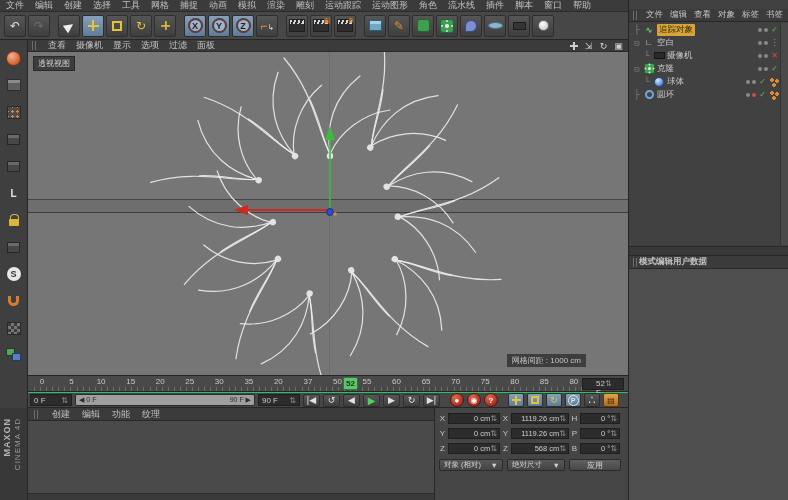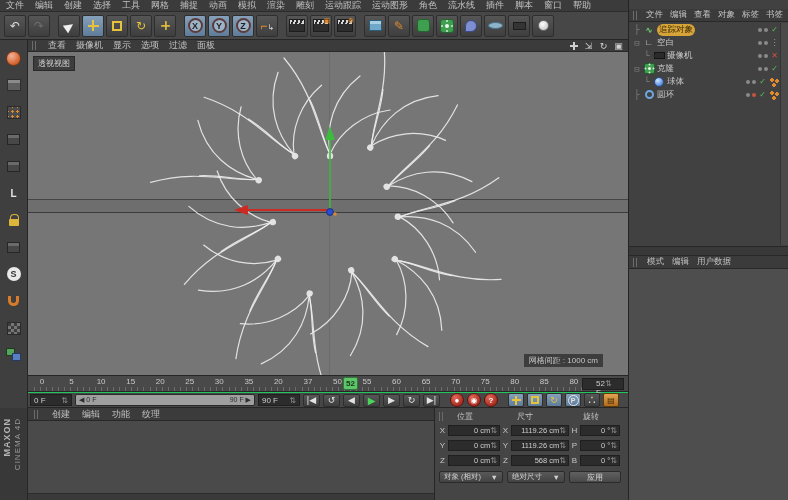--- a/index.html
+++ b/index.html
@@ -73,21 +73,21 @@
   .minicross { position:relative; width:8px; height:8px; }
   .minicross::before { content:""; position:absolute; left:3px; top:0; width:2px; height:8px; background:#cfcfcf; }
   .minicross::after { content:""; position:absolute; top:3px; left:0; width:8px; height:2px; background:#cfcfcf; }
   .vpcanvas { position:absolute; left:0; top:12px; width:600px; height:323px; overflow:hidden; }
   .horizonband { position:absolute; left:0; top:148px; width:600px; height:13px; background:#6e6e6e; }
   .hline1 { position:absolute; left:0; top:147px; width:600px; height:1px; background:#454545; }
   .hline2 { position:absolute; left:0; top:160px; width:600px; height:1px; background:#3c3c3c; }
   .vline  { position:absolute; left:301px; top:0; width:1px; height:323px; background:#6b6b6b; }
   .viewlabel { position:absolute; left:5px; top:4px; background:#3d3d3d; color:#cfcfcf; font-size:8px;
     padding:1px 4px; border:1px solid #2a2a2a; }
-  .gridlabel { position:absolute; right:25px; bottom:8px; background:#3d3d3d; color:#c6c6c6; font-size:8px;
+  .gridlabel { position:absolute; right:42px; bottom:8px; background:#3d3d3d; color:#c6c6c6; font-size:8px;
     padding:1px 5px; }
   #burst { position:absolute; left:0; top:0; }
 
   
   .ruler { position:absolute; left:28px; top:375px; width:600px; height:17px; background:#494949;
     border-top:1px solid #262626; border-bottom:1px solid #262626; }
   .ticks { position:absolute; left:6px; top:1px; width:548px; height:9px; display:flex; justify-content:space-between; }
   .ticks span { width:16px; text-align:center; font-size:8px; color:#c9c9c9; }
   .tickmarks { position:absolute; left:6px; top:11px; width:548px; height:4px;
     background:repeating-linear-gradient(90deg,#6e6e6e 0 1px,transparent 1px 6.08px); }
@@ -156,21 +156,21 @@
 
   
   .rightpanel { position:absolute; left:628px; top:0; width:160px; height:500px; background:#414141; border-left:1px solid #242424; }
   .ommenu { position:absolute; left:0; top:9px; width:160px; height:13px; background:#3b3b3b;
     border-bottom:1px solid #282828; display:flex; align-items:center; gap:7px; padding:0 4px; }
   .ommenu span { color:#c2c2c2; font-size:8.5px; }
   .omtree { position:absolute; left:0; top:23px; width:152px; height:222px; }
   .omscroll { position:absolute; right:0; top:23px; width:8px; height:222px; background:#4a4a4a; border-left:1px solid #333; }
   .trow { display:flex; align-items:center; height:13px; padding-left:4px; gap:2px; }
   .tname { font-size:8.5px; color:#cacaca; white-space:nowrap; }
-  .tname.sel { color:#3c2c05; background:#d7a439; padding:0 2px; border-radius:6px; }
+  .tname.sel { color:#3c2c05; background:#d7a439; padding:0 2px; border-radius:1px; }
   .tline { color:#7e7e7e; font-family:"DejaVu Sans Mono",monospace; font-size:9px; width:8px; text-align:center; }
   .oicon { width:12px; height:12px; display:flex; align-items:center; justify-content:center; font-size:9px; }
   .tracerglyph { color:#6fd06f; font-weight:bold; }
   .nullglyph { color:#e0e0e0; font-weight:bold; font-size:8px; }
   .camglyph { width:11px; height:7px; background:#2a2a2a; border:1px solid #151515; position:relative; }
   .camglyph::after { content:""; position:absolute; left:-4px; top:0.5px; border:2.5px solid transparent; border-right:3.5px solid #2a2a2a; }
   .sphereglyph { width:10px; height:10px; border-radius:50%; background:radial-gradient(circle at 35% 30%,#cfe6ff,#4f86d8 75%); border:1px solid #2a4f8a; }
   .ringglyph { width:9px; height:9px; border-radius:50%; border:2px solid #6fa8e0; }
   .cloneglyph { width:11px; height:11px; border-radius:2px; background:#3f9e4f; border:1px solid #1f5c2a;
     display:flex; align-items:center; justify-content:center; }
@@ -178,21 +178,21 @@
     box-shadow:4px 0 0 -0.5px #cfe9d4,-4px 0 0 -0.5px #cfe9d4,0 4px 0 -0.5px #cfe9d4,0 -4px 0 -0.5px #cfe9d4; }
   .states { margin-left:auto; display:flex; align-items:center; gap:2px; padding-right:2px; }
   .dot { width:4px; height:4px; border-radius:50%; background:#8a8a8a; }
   .stateglyph { font-size:8px; width:9px; text-align:center; }
   .g-ok { color:#58c158; } .g-no { color:#d05044; } .g-dim { color:#9a9a9a; }
   .tagdots { width:10px; height:10px; background:radial-gradient(circle 2px at 3px 3px,#e08b2d 98%,transparent),
              radial-gradient(circle 2px at 8px 4px,#e08b2d 98%,transparent),
              radial-gradient(circle 2px at 5px 8px,#e08b2d 98%,transparent); }
   .amdivider { position:absolute; left:0; top:246px; width:160px; height:10px; background:#383838; border-top:1px solid #282828; border-bottom:1px solid #282828; }
   .ammenu { position:absolute; left:0; top:256px; width:160px; height:13px; background:#3b3b3b;
-    border-bottom:1px solid #282828; display:flex; align-items:center; gap:8px; padding:0 4px; }
+    border-bottom:1px solid #282828; display:flex; align-items:center; padding:0 4px;font-weight:bold; }
   .ammenu span { color:#c2c2c2; font-size:8.5px; }
   .amempty { position:absolute; left:0; top:269px; width:160px; height:231px; background:#4e4e4e; }
 </style>
 </head>
 <body>
 
 <div id="app">
 
   <div class="menubar">
     <span>文件</span>
@@ -541,26 +541,20 @@
       <span class="grip"></span>
       <span>创建</span>
       <span>编辑</span>
       <span>功能</span>
       <span>纹理</span>
     </div>
     <div class="matscroll"></div>
   </div>
 
   <div class="coords">
-    <div class="chead">
-      <span class="grip"></span>
-      <span class="h1">位置</span>
-      <span class="h2">尺寸</span>
-      <span class="h3">旋转</span>
-    </div>
     <div class="crow">
       <span class="clabel">X</span>
       <div class="cfield cf1">
           <span>0 cm</span>
           <span class="spin">⇅</span>
         </div>
       <span class="clabel">X</span>
       <div class="cfield cf2">
           <span>1119.26 cm</span>
           <span class="spin">⇅</span>

